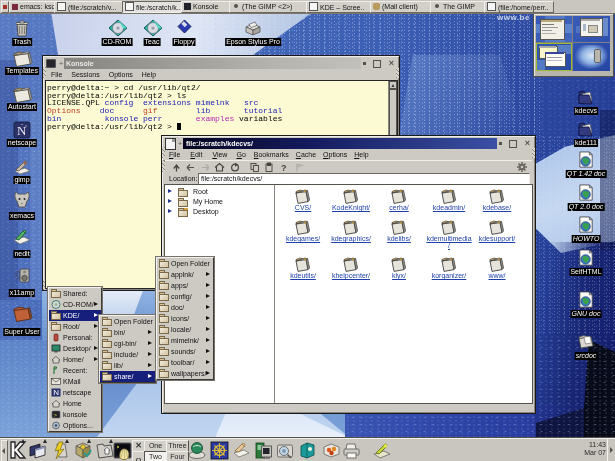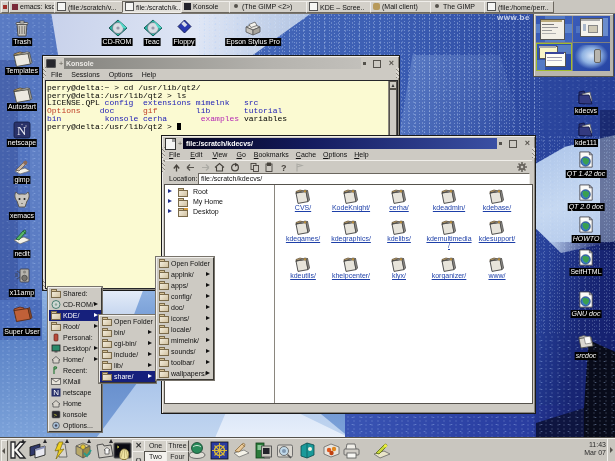--- a/index.html
+++ b/index.html
@@ -91,21 +91,21 @@
   </div>
  </div>
  <div class="abs" style="left:3px;top:13px;right:3px;height:12px;font-size:7px;color:#111;line-height:12px;">
   <span style="margin-left:5px;">File</span><span style="margin-left:9px;">Sessions</span><span style="margin-left:9px;">Options</span><span style="margin-left:9px;">Help</span>
  </div>
  <div class="abs" style="left:2px;top:24px;width:351px;height:207px;background:#fbfad2;border:1px solid #26262a;">
   <pre style="margin:0;font-family:'Liberation Mono',monospace;font-size:8px;line-height:7.7px;padding:3px 0 0 1px;color:#000;">perry@delta:~ &gt; cd /usr/lib/qt2/
 perry@delta:/usr/lib/qt2 &gt; ls
 LICENSE.QPL <b1>config</b1>  <b1>extensions</b1> <b1>mimelnk</b1>   <b1>src</b1>
 <r1>Options</r1>    <b1>doc</b1>      <r1>gif</r1>        <b1>lib</b1>       <b1>tutorial</b1>
-<b1>bin</b1>         <b1>konsole</b1> <b1>cerha</b1>       <m1>examples</m1> variables
+<b1>bin</b1>         <b1>konsole</b1> <b1>perr</b1>       <m1>examples</m1> variables
 perry@delta:/usr/lib/qt2 &gt; <span style="display:inline-block;width:4px;height:7px;background:#000;vertical-align:-1px;"></span></pre>
   <div class="abs" style="right:0;top:0;width:8px;height:205px;background:#c4c1ba;border-left:1px solid #8a867e;">
    <div style="width:8px;height:8px;background:#cdcac3;border:1px solid #55524c;box-sizing:border-box;font-size:5px;line-height:6px;text-align:center;color:#333;">▲</div>
    <div style="position:absolute;bottom:0;width:8px;height:8px;background:#cdcac3;border:1px solid #55524c;box-sizing:border-box;font-size:5px;line-height:6px;text-align:center;color:#333;">▼</div>
    <div style="position:absolute;top:8px;width:8px;height:60px;background:#cdcac3;border:1px solid #55524c;box-sizing:border-box;"></div>
   </div>
  </div>
 </div>
 
 <div class="win" id="kfm" style="left:161px;top:135px;width:373px;height:277px;">

